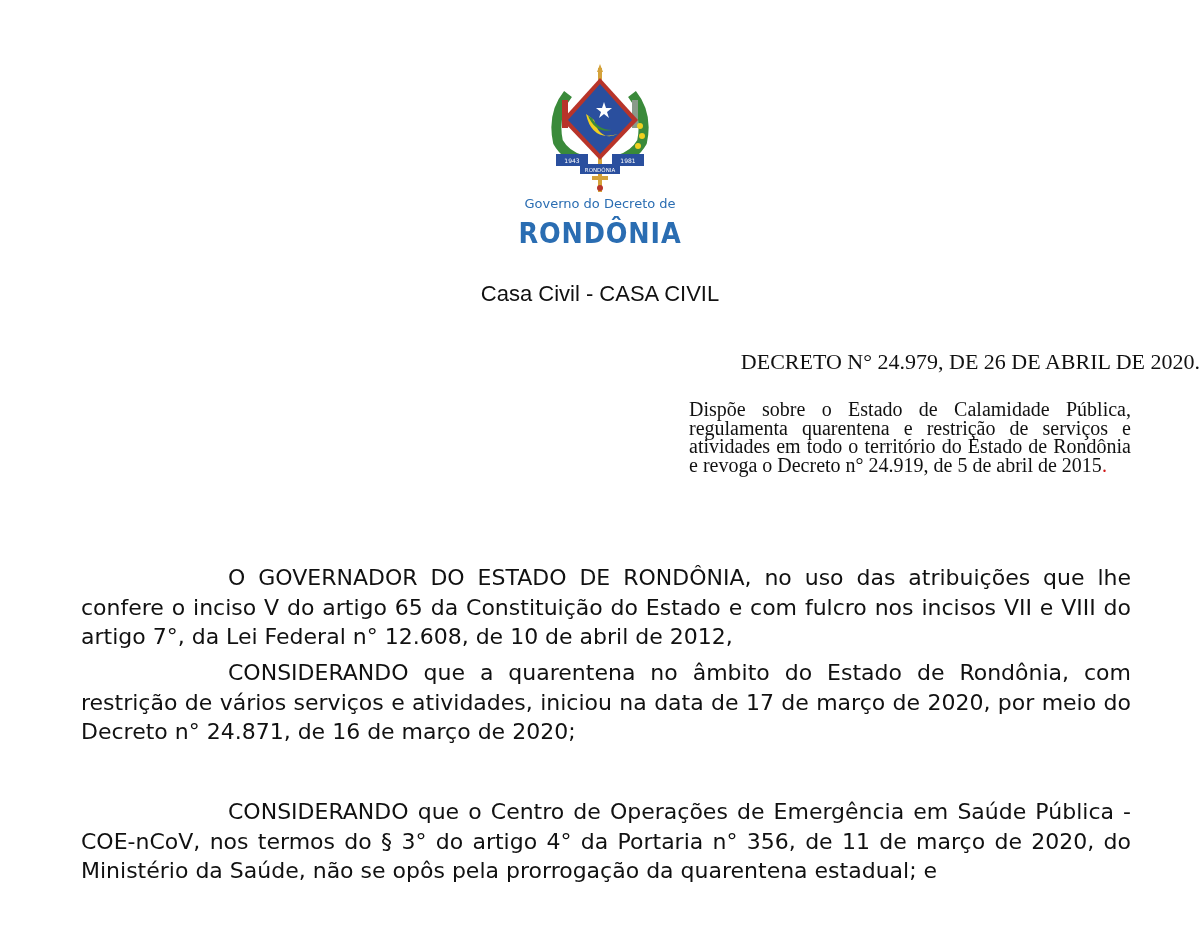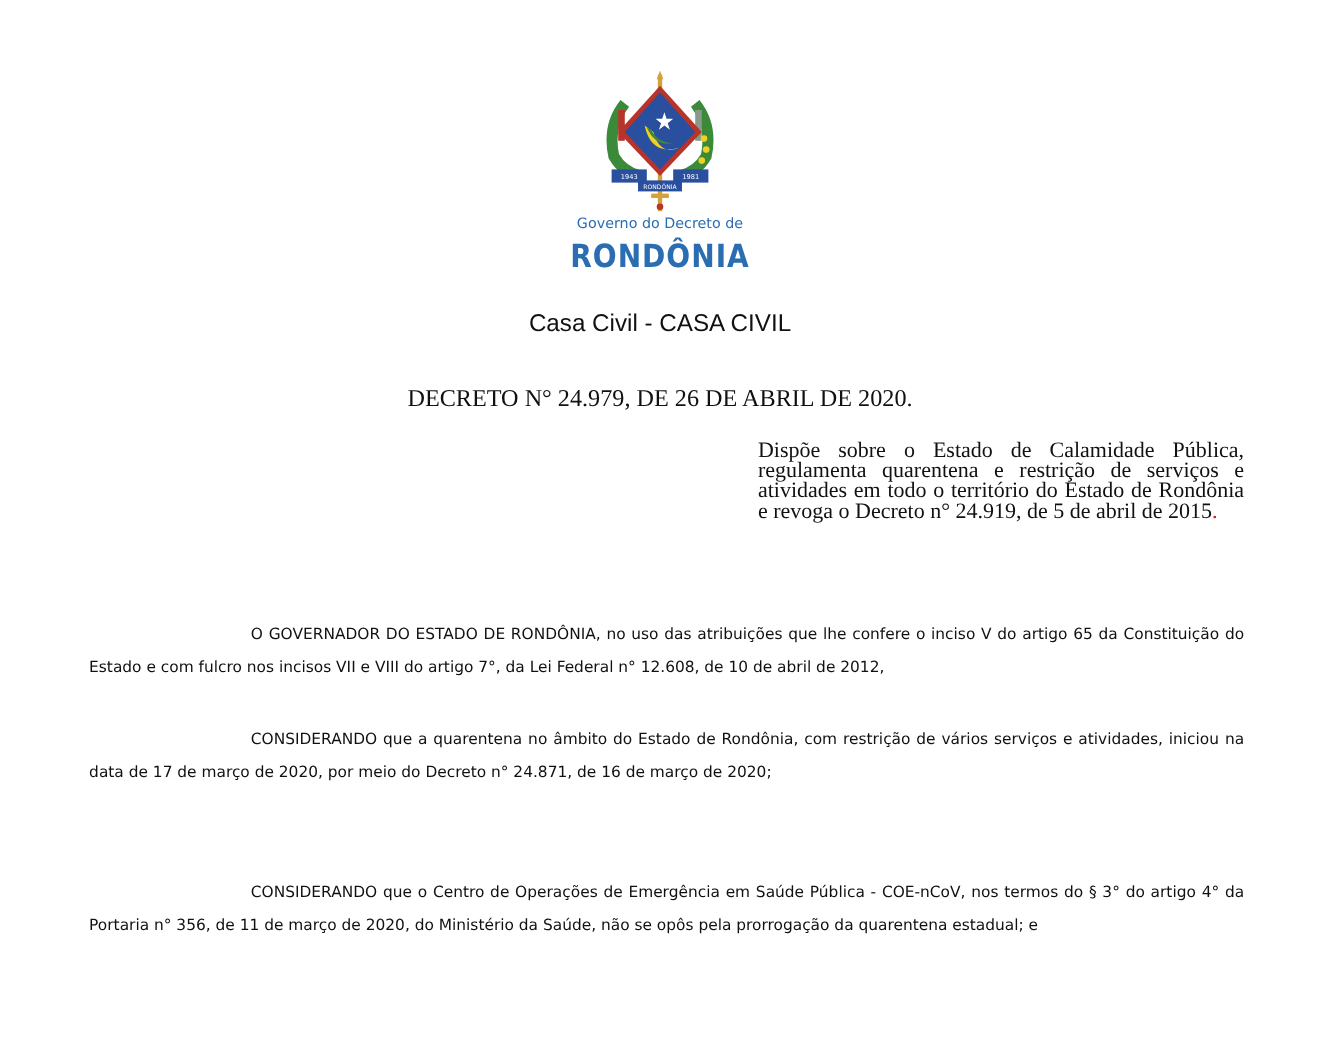--- a/index.html
+++ b/index.html
@@ -2,24 +2,24 @@
 <html><head>
   <meta charset="utf-8">
   <style>
     html, body { margin: 0; padding: 0; background: #ffffff; }
     body { width: 1200px; height: 947px; position: relative; overflow: hidden; color: #1a1a1a; }
     .emblem { position: absolute; left: 548px; top: 64px; width: 104px; height: 132px; }
     .gov-line { position: absolute; left: 0; width: 1200px; text-align: center; color: #2a6db2; font-family: "DejaVu Sans", sans-serif; }
     .gov-sub { top: 196px; font-size: 13px; letter-spacing: 0px; }
     .gov-name { top: 216px; font-size: 29px; font-weight: bold; letter-spacing: 1px; font-family: "DejaVu Sans", sans-serif; transform: scaleX(0.88); }
     .dept { position: absolute; top: 281px; left: 0; width: 1200px; text-align: center; font-family: "Liberation Sans", sans-serif; font-size: 22px; color: #111; }
-    .decree-title { position: absolute; top: 349px; left: 0; width: 1200px; text-align: center; font-family: "Liberation Serif", serif; font-size: 22px; color: #111; padding-left: 0px; }
+    .decree-title { position: absolute; top: 349px; left: 0; width: 1200px; text-align: right; font-family: "Liberation Serif", serif; font-size: 22px; color: #111; padding-left: 0px; }
     .ementa { position: absolute; left: 689px; top: 400px; width: 442px; font-family: "Liberation Serif", serif; font-size: 20px; line-height: 18.5px; text-align: justify; text-align-last: left; color: #111; }
     .ementa .red-dot { color: #d01818; }
-    .body-para { position: absolute; left: 81px; width: 1050px; font-family: "DejaVu Sans", sans-serif; font-size: 14px; line-height: 29.5px; text-align: justify; text-align-last: left; color: #111; text-indent: 147px; }
+    .body-para { position: absolute; left: 81px; width: 1050px; font-family: "DejaVu Sans", sans-serif; font-size: 22px; line-height: 29.5px; text-align: justify; text-align-last: left; color: #111; text-indent: 147px; }
     .p1 { top: 563px; }
     .p2 { top: 658px; }
     .p3 { top: 797px; }
   </style>
 </head>
 <body>
 
 <div class="emblem">
   <svg width="104" height="132" viewBox="0 0 104 132">
 

